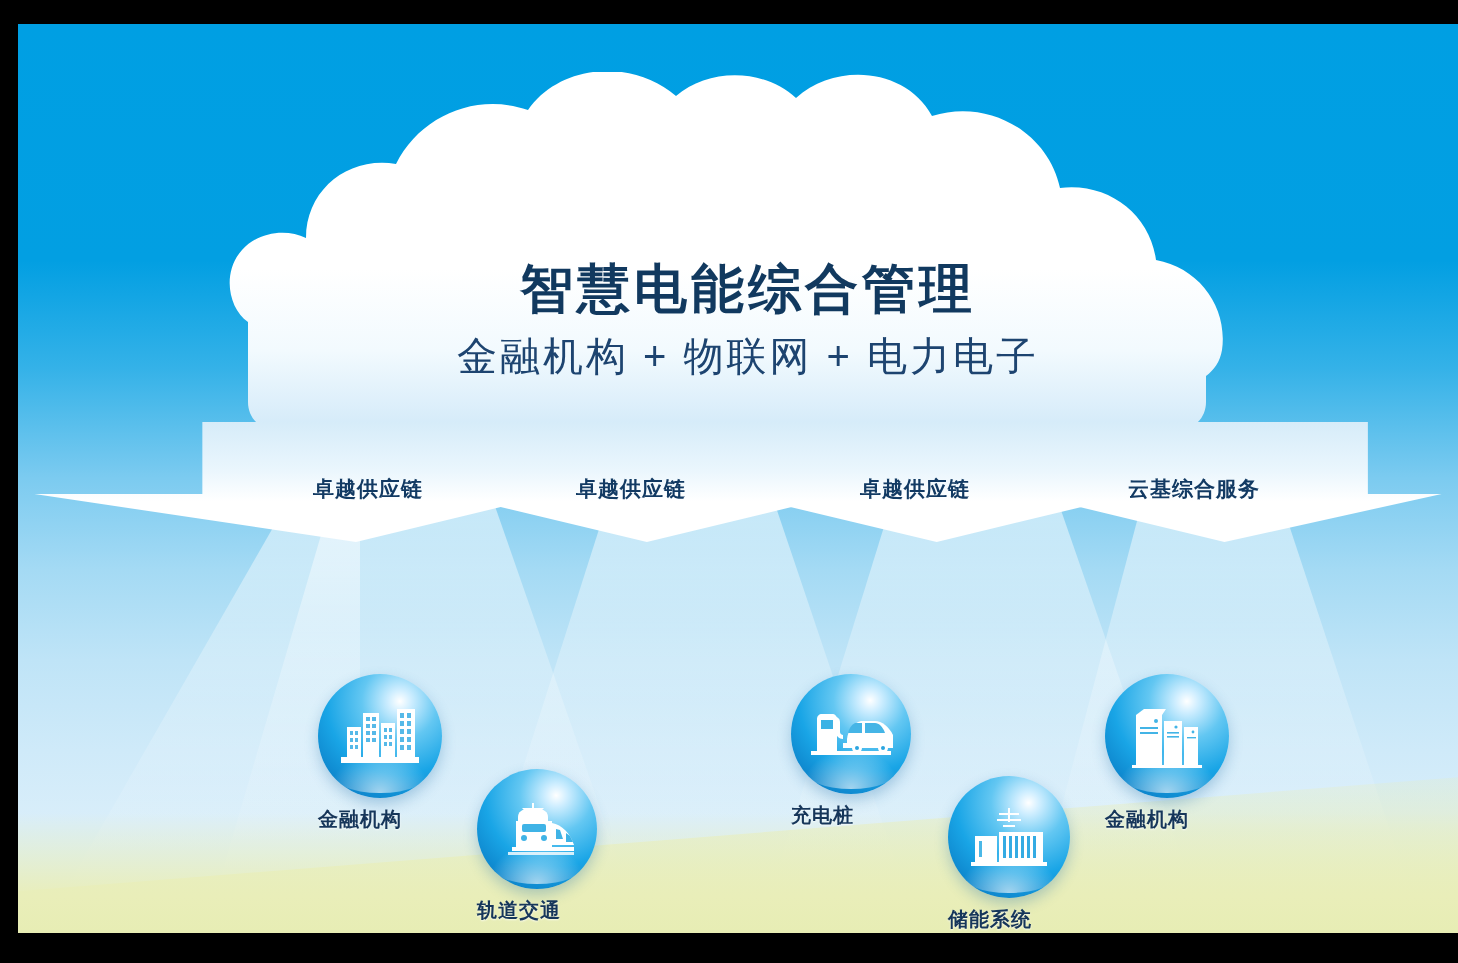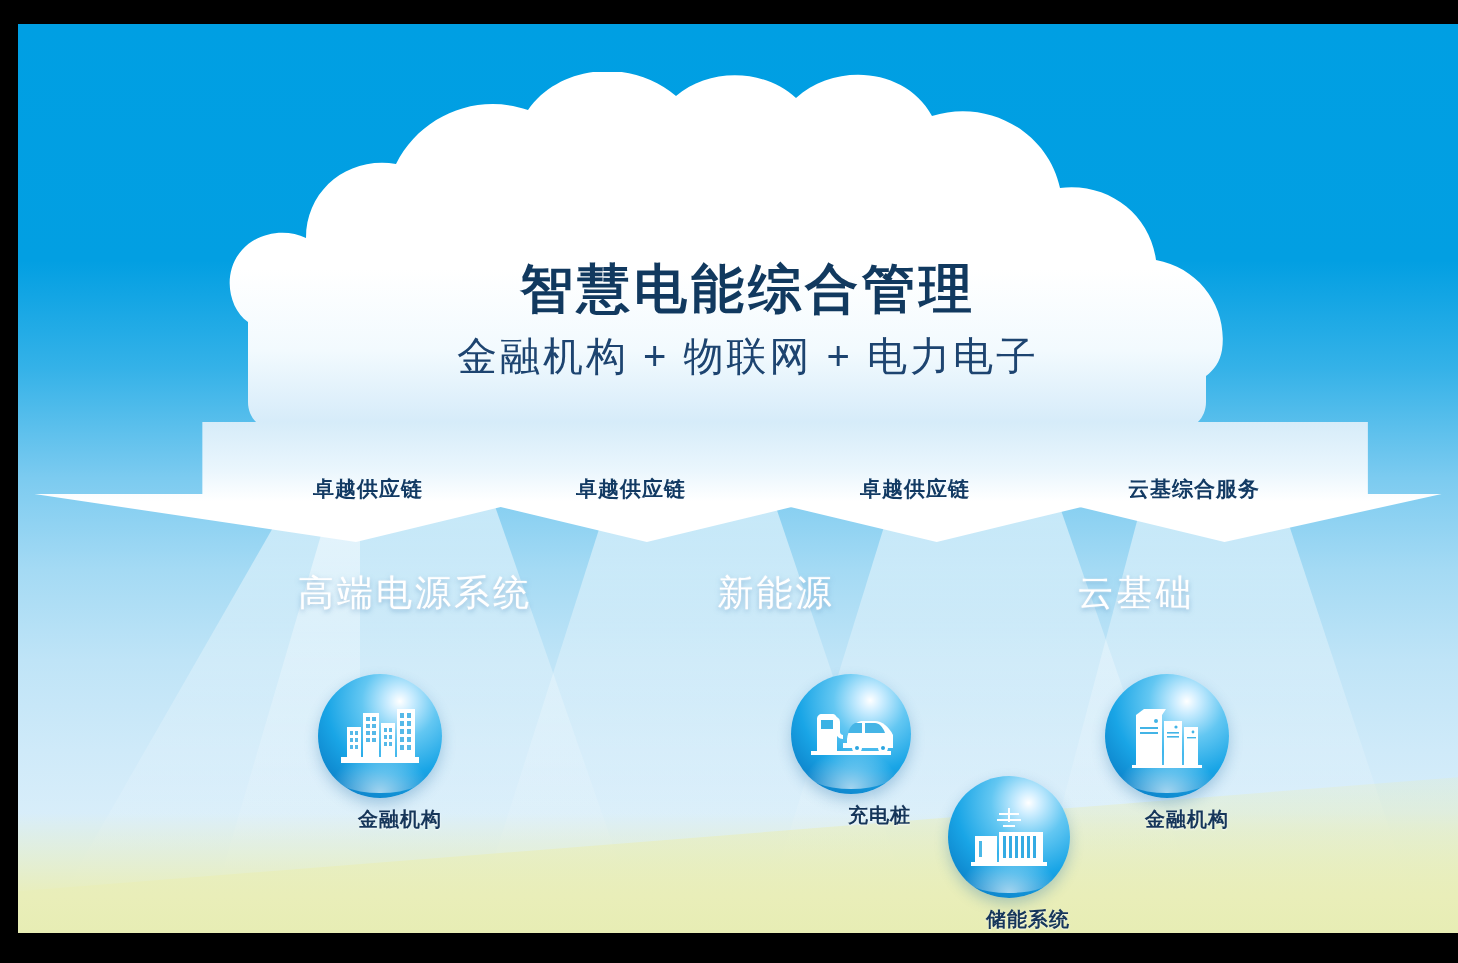--- a/index.html
+++ b/index.html
@@ -76,21 +76,21 @@
   
   .sections{position:absolute;left:0;top:545px;width:100%;height:70px;}
   .section-title{
     position:absolute;top:0;transform:translateX(-50%);
     font-size:36px;color:#ffffff;letter-spacing:3px;white-space:nowrap;
     text-shadow:0 2px 5px rgba(80,140,190,.55), 0 0 2px rgba(255,255,255,.9);
     font-weight:500;
   }
 
   
-  .node{position:absolute;transform:translateX(-50%);text-align:right;}
+  .node{position:absolute;transform:translateX(-50%);text-align:left;}
   .bubble{
     position:relative;border-radius:50%;margin:0 auto;
     background:
       radial-gradient(circle at 66% 22%, #ffffff 0%, #cfeeff 9%, #63c7f2 30%, #19a5e6 58%, #0d84cb 82%, #0b72b8 100%);
     box-shadow:0 6px 14px rgba(30,110,170,.30);
     display:flex;align-items:center;justify-content:center;
     overflow:hidden;
   }
   .bubble::after{
     content:"";position:absolute;left:9%;bottom:4%;width:82%;height:34%;
@@ -185,25 +185,20 @@
       </svg>
     </div>
 
     <div class="arrow-labels">
       <div class="arrow-label" style="left:330px;margin-left:20px;">卓越供应链</div>
       <div class="arrow-label" style="left:613px;">卓越供应链</div>
       <div class="arrow-label" style="left:897px;">卓越供应链</div>
       <div class="arrow-label" style="left:1176px;">云基综合服务</div>
     </div>
 
-    <div class="sections">
-      <div class="section-title" style="left:397px;">高端电源系统</div>
-      <div class="section-title" style="left:758px;">新能源</div>
-      <div class="section-title" style="left:1118px;">云基础</div>
-    </div>
 
 
     <div class="node" style="left:362px;top:650px;">
       <div class="bubble" style="width:124px;height:124px;">
         <svg width="78" height="66" viewBox="0 0 78 66" fill="#ffffff">
           <rect x="6" y="24" width="14" height="30"></rect>
           <rect x="22" y="10" width="16" height="44"></rect>
           <rect x="40" y="20" width="14" height="34"></rect>
           <rect x="56" y="6" width="18" height="48"></rect>
           <g fill="#56b9e8">
@@ -237,20 +232,40 @@
               <rect x="66" y="34" width="4" height="5"></rect>
             <rect x="59" y="42" width="4" height="5"></rect>
               <rect x="66" y="42" width="4" height="5"></rect>
           </g>
           <rect x="0" y="54" width="78" height="6"></rect>
         </svg>
       </div>
       <div class="node-label">金融机构</div>
     </div>
 
+    <div class="node" style="left:519px;top:745px;">
+      <div class="bubble" style="width:120px;height:120px;">
+        <svg width="78" height="60" viewBox="0 0 78 60" fill="#ffffff">
+          <path d="M34 4h2v6h-2z"></path>
+          <path d="M24 9h22l-4 4H28z"></path>
+          <path d="M20 18c0-5 4-8 10-8h10c6 0 10 3 10 8v4H20z"></path>
+          <path d="M18 22h36v26H18z"></path>
+          <path d="M54 24c10 2 18 10 22 22H54z"></path>
+          <g fill="#3fb3e6">
+            <rect x="24" y="25" width="24" height="8" rx="2"></rect>
+            <circle cx="26" cy="39" r="3"></circle>
+              <circle cx="46" cy="39" r="3"></circle>
+            <path d="M58 30l4 1 3 9h-7zM68 34l4 3 3 6h-7z"></path>
+          </g>
+          <rect x="14" y="48" width="62" height="4"></rect>
+          <rect x="10" y="53" width="66" height="3" opacity=".8"></rect>
+        </svg>
+      </div>
+      <div class="node-label">轨道交通</div>
+    </div>
 
 
     <div class="node" style="left:833px;top:650px;">
       <div class="bubble" style="width:120px;height:120px;">
         <svg width="84" height="54" viewBox="0 0 84 54" fill="#ffffff">
           <path d="M8 12c0-3 2-5 5-5h10c3 0 5 2 5 5v32H8z"></path>
           <rect x="12" y="13" width="12" height="9" fill="#3cb2e5"></rect>
           <path d="M26 10c3 0 5 2 5 5v10c0 2 2 3 3 3v4c-4 0-7-3-7-7V16h-1z"></path>
           <path d="M38 32c1-9 6-16 14-18h14c7 0 14 6 18 14l2 4v4H38z"></path>
           <path d="M46 16c-4 2-6 6-7 10h14V16z" fill="#45b5e6"></path>

